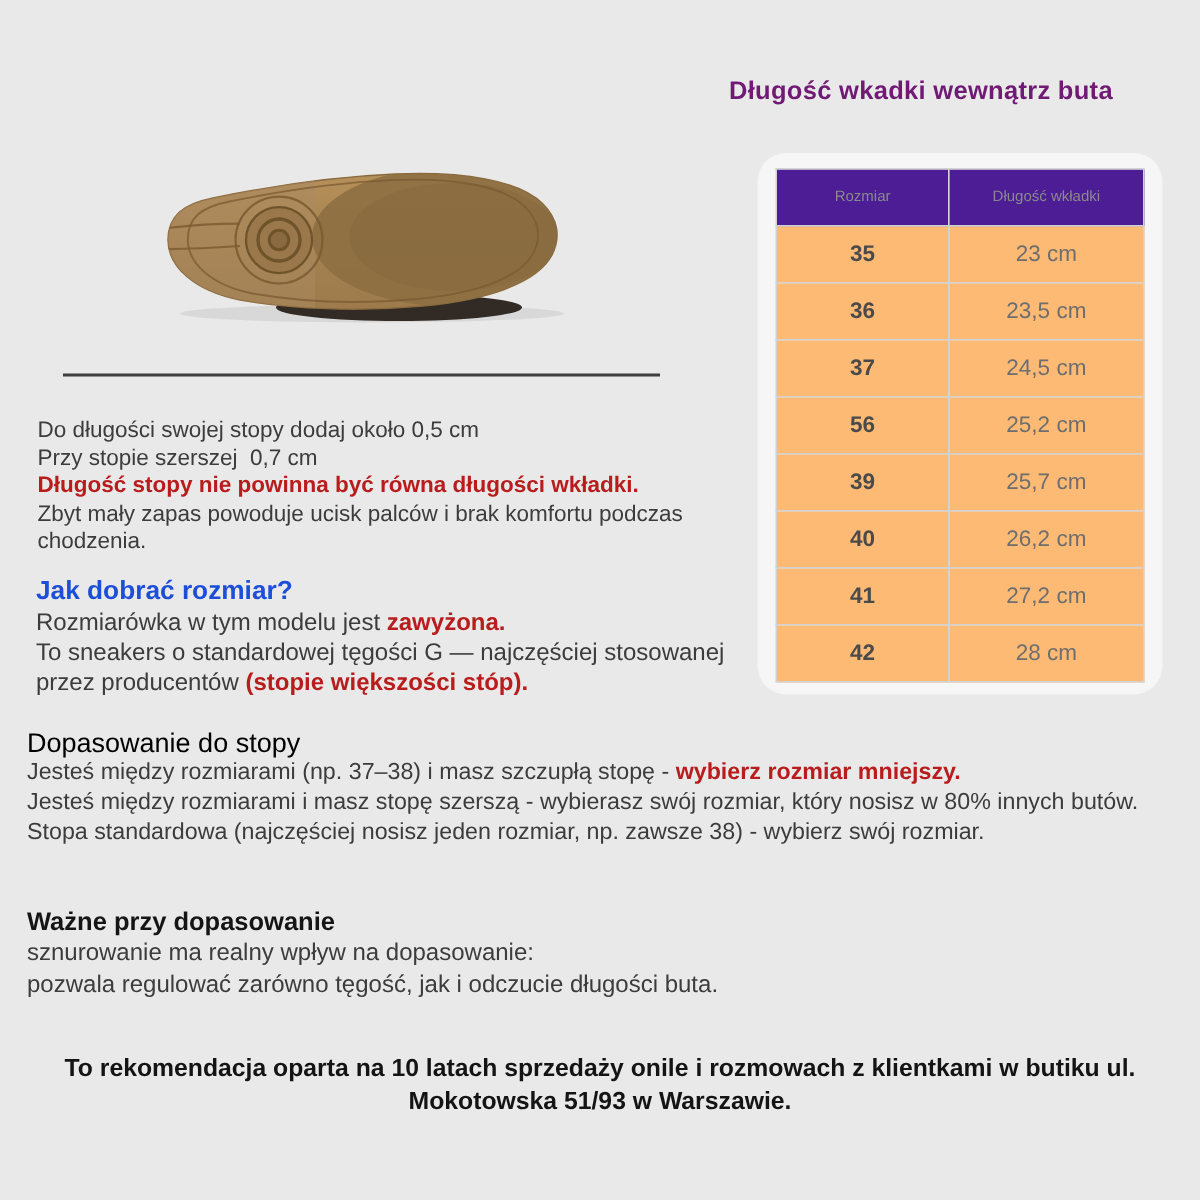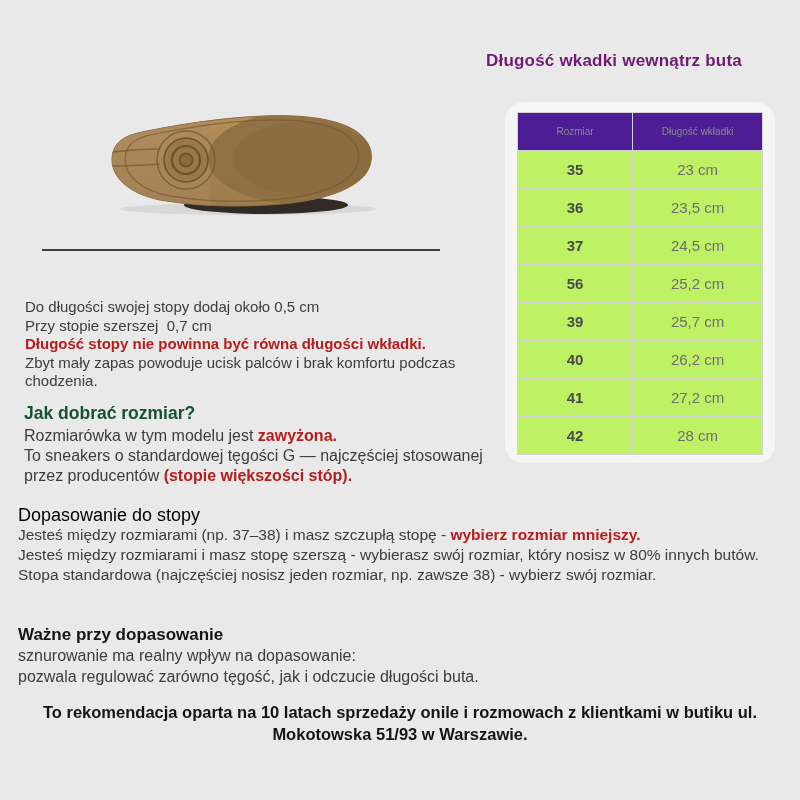--- a/index.html
+++ b/index.html
@@ -36,33 +36,33 @@
     box-shadow:0 0 0 1px rgba(255,255,255,0.55);
   }
   .size-table { width:100%; height:100%; border-collapse:collapse; table-layout:fixed; }
   .size-table th, .size-table td {
     border:1px solid #d2d2d2; text-align:center; vertical-align:middle;
   }
   .size-table col.c1 { width:47%; }
   .size-table th {
     background:#4c1d95; color:#8a8a8a; font-size:10px; font-weight:400; height:38px;
   }
-  .size-table td { background:#bef264; height:38px; }
+  .size-table td { background:#fdba74; height:38px; }
   .size-table td.cell-size { font-weight:700; color:#4a4a4a; font-size:15px; }
   .size-table td.cell-length { color:#6e6e6e; font-size:15px; }
 
   
-  .sec { position:absolute;margin-top:20px; }
+  .sec { position:absolute; }
   .sec .line, .sec .heading { white-space:pre-wrap; }
   .bold { font-weight:700; color:#b91c1c; }
 
   .sec-measure { left:25px; top:278px; width:448px; font-size:15px; line-height:18.5px; }
 
   .sec-how { left:24px; top:383px; width:468px; font-size:16px; line-height:20px; }
-  .sec-how .heading { font-size:17.5px; font-weight:700; color:#14532d; margin-bottom:3px; }
+  .sec-how .heading { font-size:17.5px; font-weight:700; color:#1d4ed8; margin-bottom:3px; }
 
   .sec-fit { left:18px; top:485px; width:772px; font-size:15.5px; line-height:20px; }
   .sec-fit .heading { font-size:18px; font-weight:400; color:#000000; }
 
   .sec-important { left:18px; top:604px; width:520px; font-size:16px; line-height:21px; }
   .sec-important .heading { font-size:17px; font-weight:700; color:#151515; }
 
   .footer-note {
     position:absolute; left:40px; top:702px; width:720px;
     text-align:center; font-size:16.5px; font-weight:700; color:#141414;

